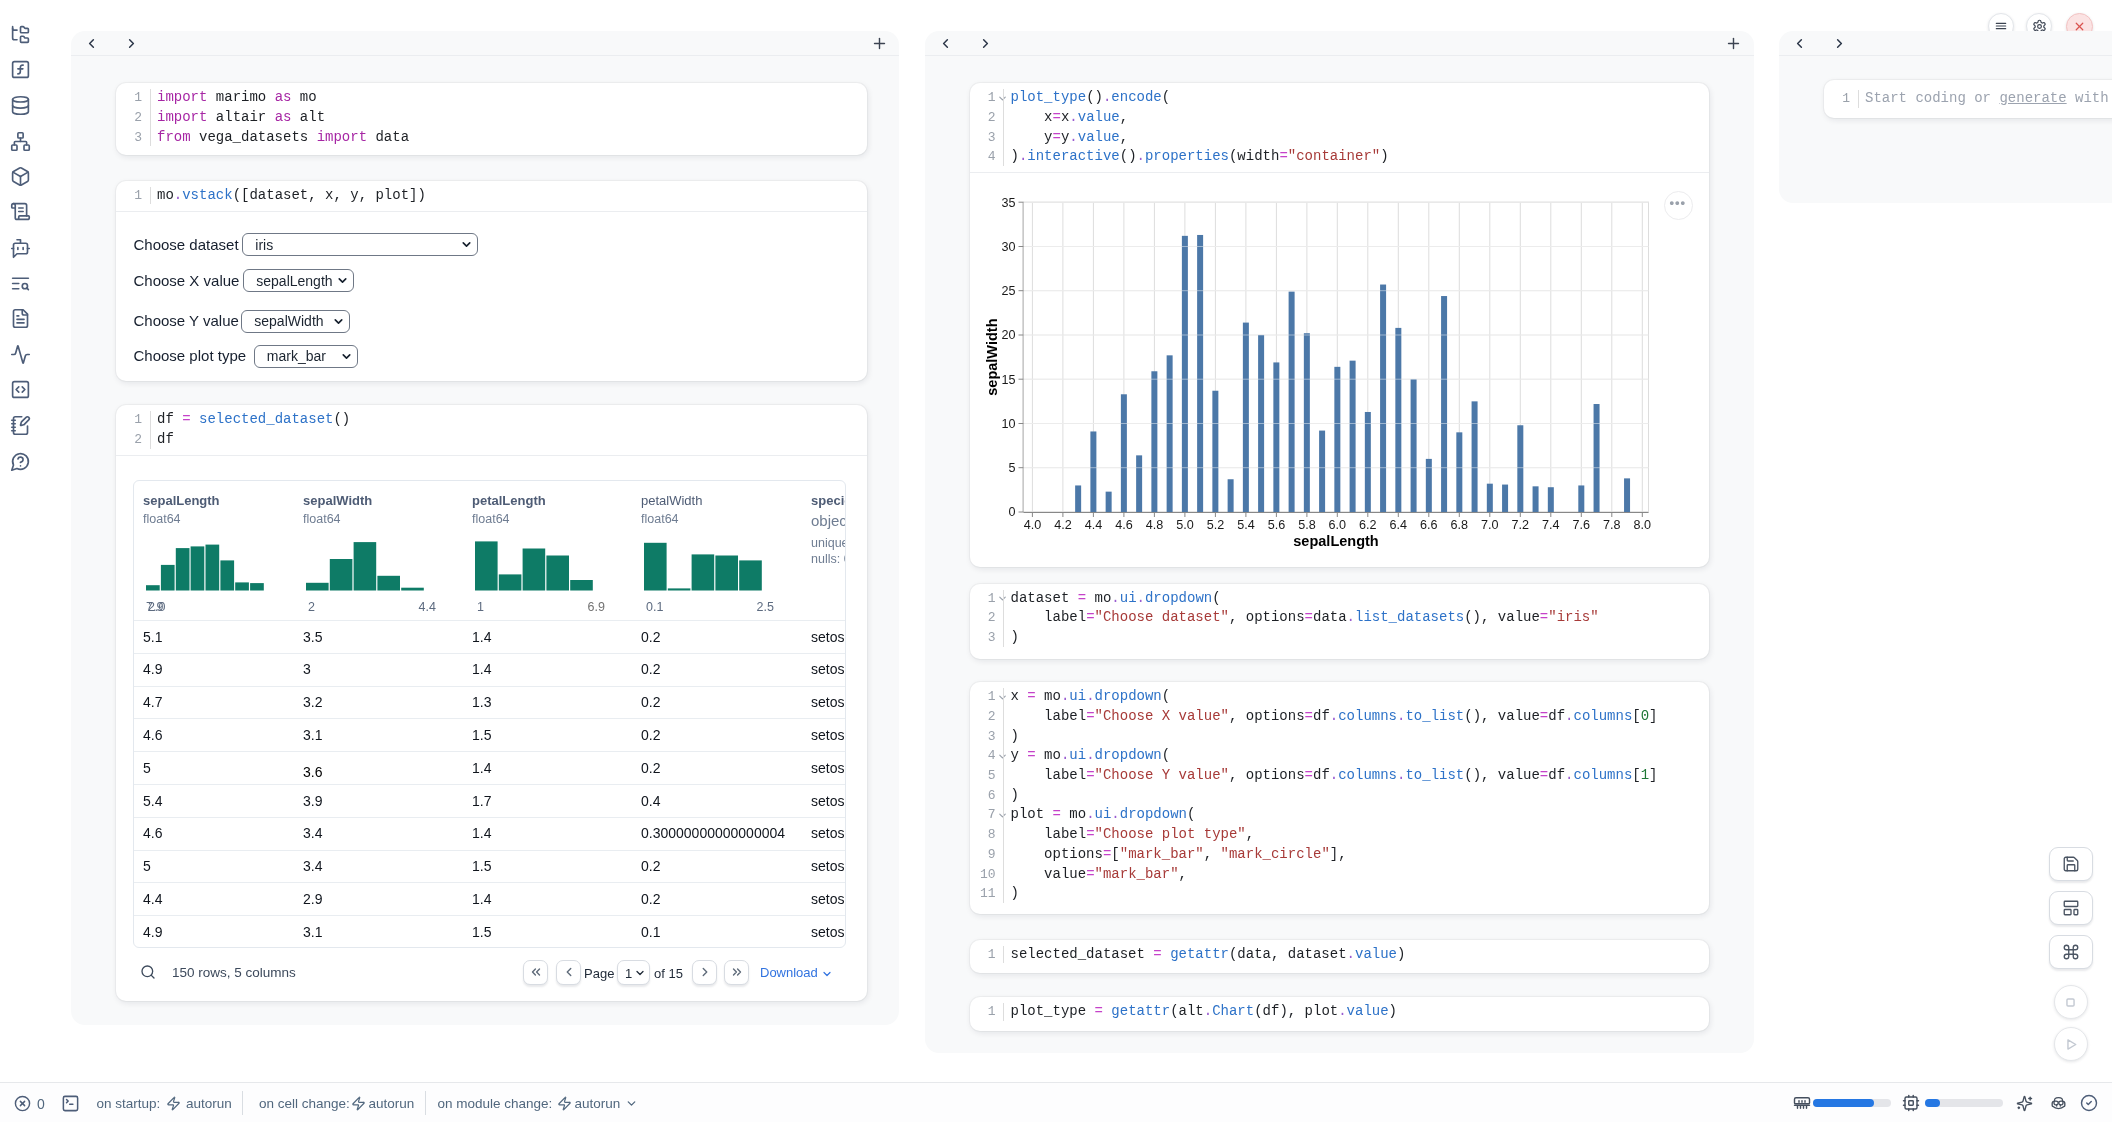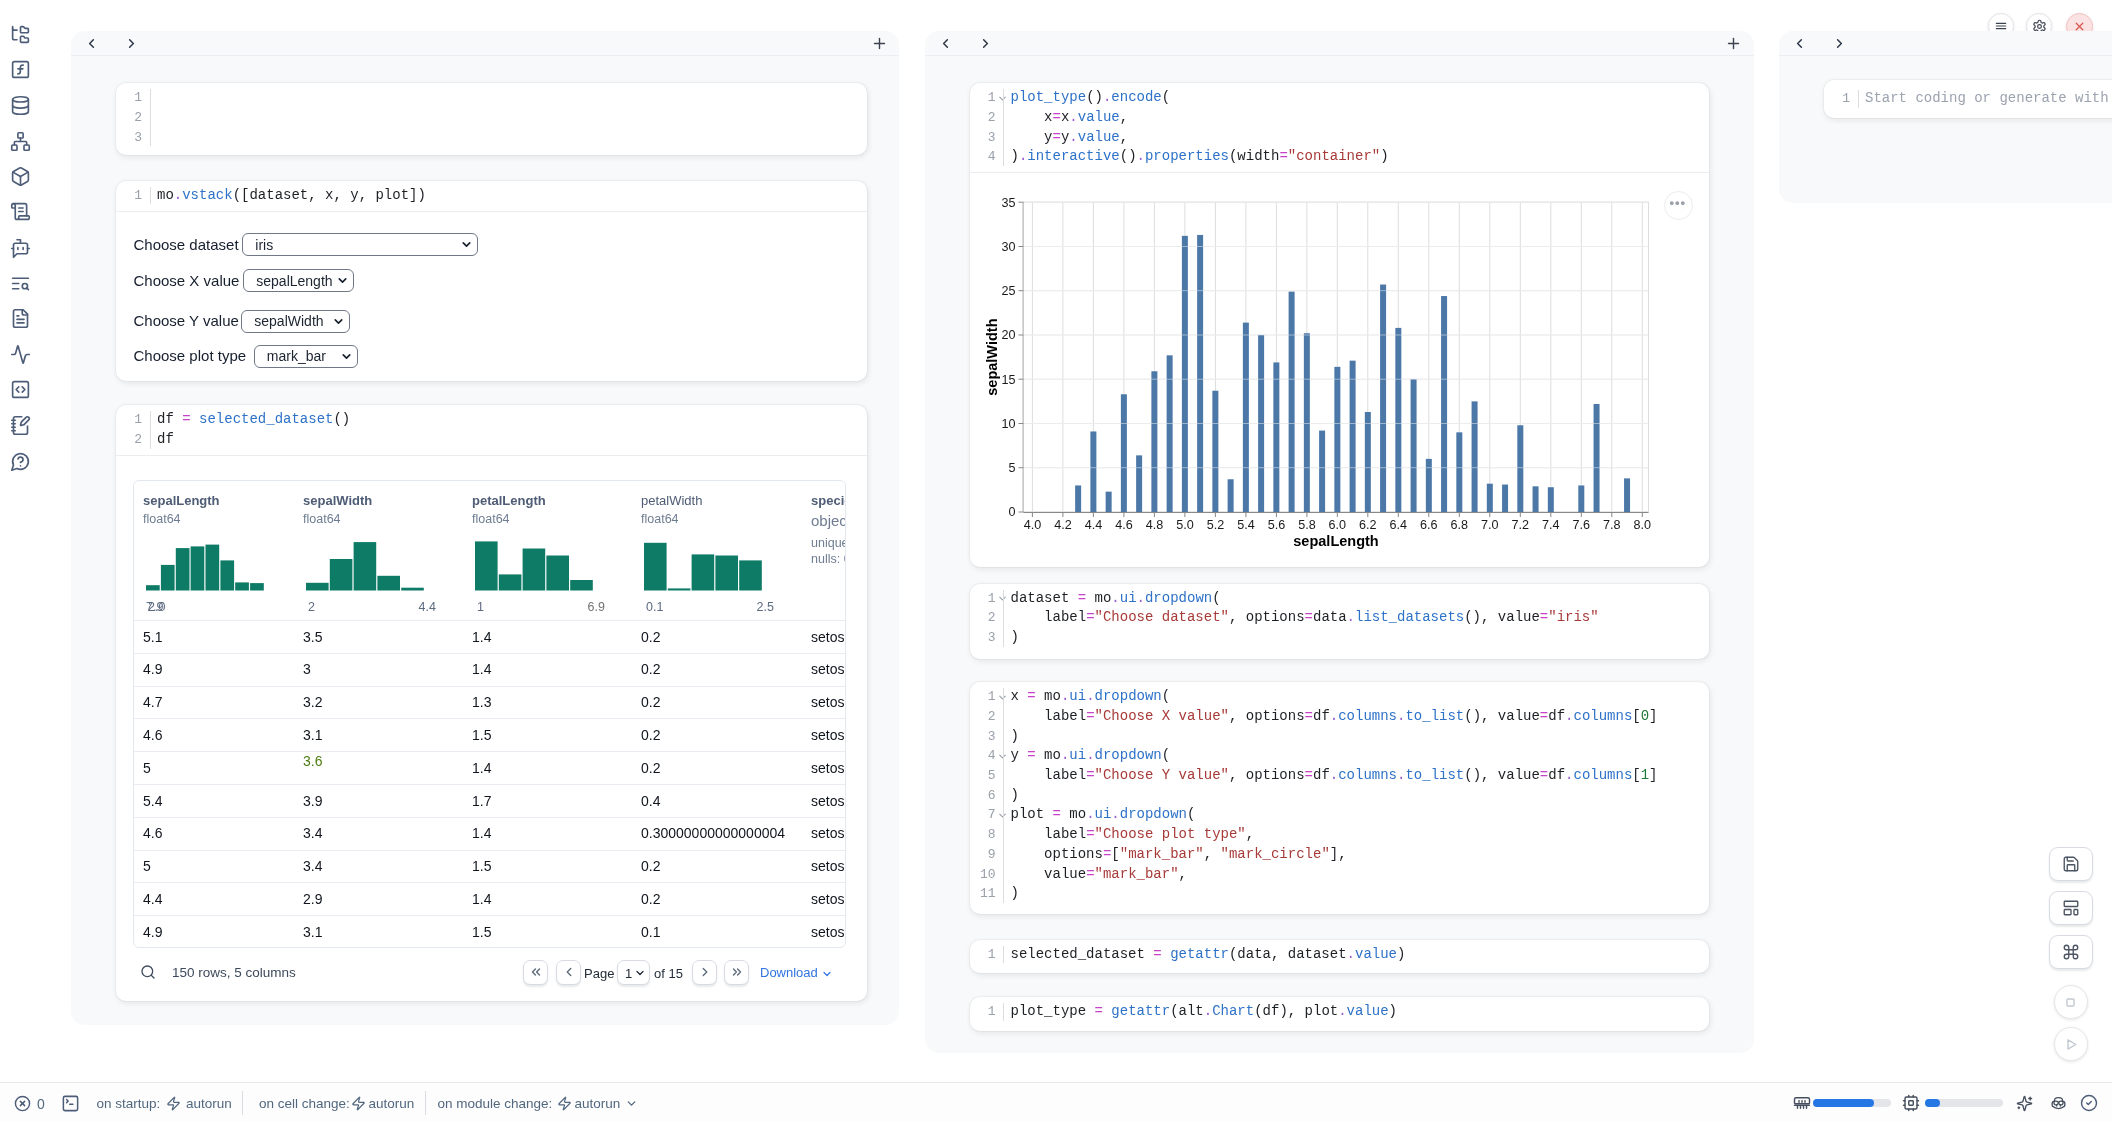--- a/index.html
+++ b/index.html
@@ -136,20 +136,21 @@
         <path d="M12 5v14"></path>
       </svg>
     </div>
     <div class="cell" style="left:116px;top:83px;width:751px;height:71.5px">
       <div class="lns" style="top:5.2px;width:26px">
         <div>1</div>
         <div>2</div>
         <div>3</div>
       </div>
       <div class="cdiv" style="left:33.5px;top:6.2px;height:57.099999999999994px"></div>
+      <div class="code" style="left:41px;top:5.2px"><div><span class="k">import</span> marimo <span class="k">as</span> mo</div><div><span class="k">import</span> altair <span class="k">as</span> alt</div><div><span class="k">from</span> vega_datasets <span class="k">import</span> data</div></div>
     </div>
     <div class="cell" style="left:116px;top:180.5px;width:751px;height:200px">
       <div class="lns" style="top:5.2px;width:26px">
         <div>1</div>
       </div>
       <div class="cdiv" style="left:33.5px;top:6.2px;height:17.7px"></div>
       <div class="code" style="left:41px;top:5.2px"><div>mo<span class="d">.</span><span class="f">vstack</span>([dataset, x, y, plot])</div></div>
       <div class="sep" style="top:30.1px"></div>
       <div class="lbl" style="left:17.5px;top:55.3px">Choose dataset</div>
       <div class="sel" style="left:126.3px;top:52.8px;width:236px;height:23px">
@@ -259,21 +260,21 @@
         <div class="t" style="left:507px;top:213.1px;font-size:14px;color:#10151d">0.2</div>
         <div class="t" style="left:677px;top:213.1px;font-size:14px;color:#10151d">setosa</div>
         <div class="abs" style="left:0;top:237.4px;width:713px;height:32.8px;border-top:1px solid #e9edf1"></div>
         <div class="t" style="left:9px;top:245.9px;font-size:14px;color:#10151d">4.6</div>
         <div class="t" style="left:169px;top:245.9px;font-size:14px;color:#10151d">3.1</div>
         <div class="t" style="left:338px;top:245.9px;font-size:14px;color:#10151d">1.5</div>
         <div class="t" style="left:507px;top:245.9px;font-size:14px;color:#10151d">0.2</div>
         <div class="t" style="left:677px;top:245.9px;font-size:14px;color:#10151d">setosa</div>
         <div class="abs" style="left:0;top:270.2px;width:713px;height:32.8px;border-top:1px solid #e9edf1"></div>
         <div class="t" style="left:9px;top:278.7px;font-size:14px;color:#10151d">5</div>
-        <div class="t" style="left:169px;top:272px;font-size:14px;color:#4d7c0f">3.6</div>
+        <div class="t" style="left:169px;top:283px;font-size:14px;color:#000000">3.6</div>
         <div class="t" style="left:338px;top:278.7px;font-size:14px;color:#10151d">1.4</div>
         <div class="t" style="left:507px;top:278.7px;font-size:14px;color:#10151d">0.2</div>
         <div class="t" style="left:677px;top:278.7px;font-size:14px;color:#10151d">setosa</div>
         <div class="abs" style="left:0;top:303.0px;width:713px;height:32.8px;border-top:1px solid #e9edf1"></div>
         <div class="t" style="left:9px;top:311.5px;font-size:14px;color:#10151d">5.4</div>
         <div class="t" style="left:169px;top:311.5px;font-size:14px;color:#10151d">3.9</div>
         <div class="t" style="left:338px;top:311.5px;font-size:14px;color:#10151d">1.7</div>
         <div class="t" style="left:507px;top:311.5px;font-size:14px;color:#10151d">0.4</div>
         <div class="t" style="left:677px;top:311.5px;font-size:14px;color:#10151d">setosa</div>
         <div class="abs" style="left:0;top:335.8px;width:713px;height:32.8px;border-top:1px solid #e9edf1"></div>
@@ -560,21 +561,21 @@
       </svg>
       <svg class="ic " style="left:53px;top:4.5px;width:15px;height:15px" viewBox="0 0 24 24" fill="none" stroke="#2b3648" stroke-width="2.4" stroke-linecap="round" stroke-linejoin="round">
         <path d="m9 18 6-6-6-6"></path>
       </svg>
     </div>
     <div class="cell" style="left:1824px;top:80px;width:330px;height:38px">
       <div class="lns" style="top:9px;width:26px">
         <div>1</div>
       </div>
       <div class="cdiv" style="left:33.5px;top:10px;height:18px"></div>
-      <div class="code" style="left:41px;top:9px;color:#9ca3af">Start coding or <span style="">generate</span> with AI</div>
+      <div class="code" style="left:41px;top:9px;color:#9ca3af">Start coding or <span style="text-decoration:underline">generate</span> with AI</div>
     </div>
     <div class="btn" style="left:2048.5px;top:847.4px;width:44px;height:34px;border-radius:9px"></div>
     <svg class="ic " style="left:2061.5px;top:855.4px;width:18px;height:18px" viewBox="0 0 24 24" fill="none" stroke="#4b5563" stroke-width="1.8" stroke-linecap="round" stroke-linejoin="round">
       <path d="M15.2 3a2 2 0 0 1 1.4.6l3.8 3.8a2 2 0 0 1 .6 1.4V19a2 2 0 0 1-2 2H5a2 2 0 0 1-2-2V5a2 2 0 0 1 2-2z"></path>
       <path d="M17 21v-7a1 1 0 0 0-1-1H8a1 1 0 0 0-1 1v7"></path>
       <path d="M7 3v4a1 1 0 0 0 1 1h7"></path>
     </svg>
     <div class="btn" style="left:2048.5px;top:891px;width:44px;height:34px;border-radius:9px"></div>
     <svg class="ic " style="left:2061.5px;top:899.0px;width:18px;height:18px" viewBox="0 0 24 24" fill="none" stroke="#4b5563" stroke-width="1.8" stroke-linecap="round" stroke-linejoin="round">
       <rect width="18" height="7" x="3" y="3" rx="1"></rect>

